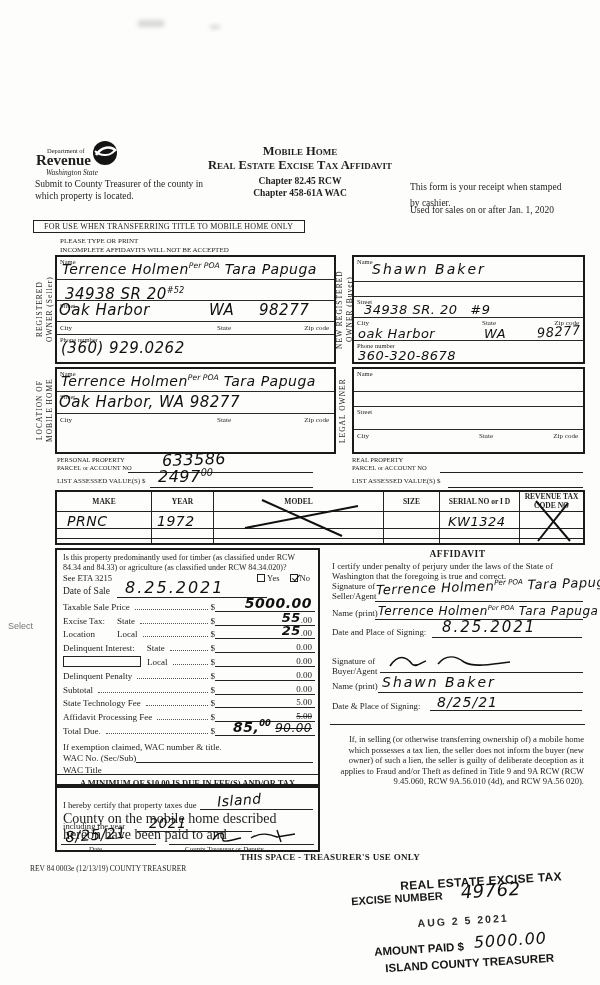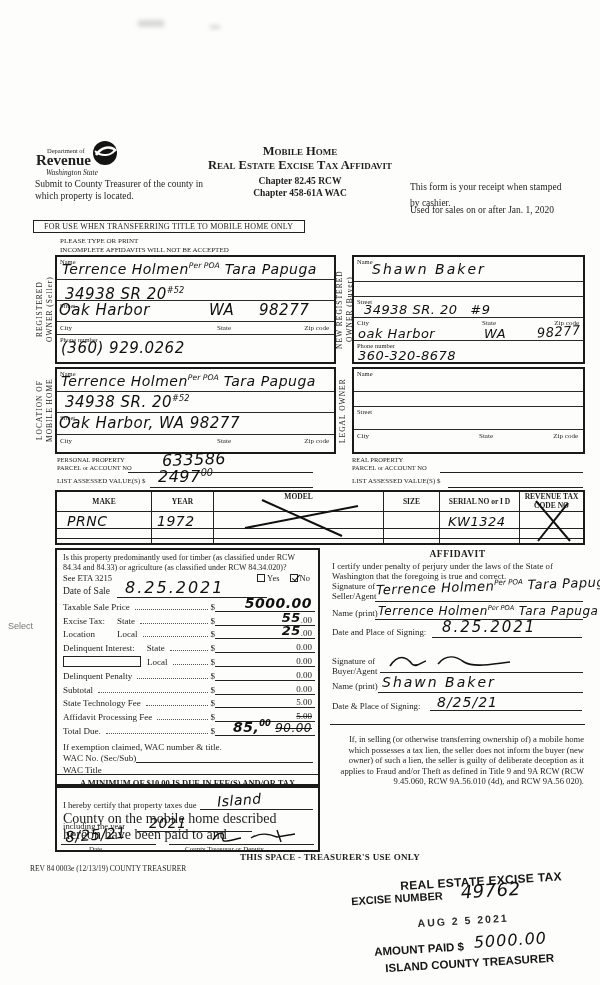--- a/index.html
+++ b/index.html
@@ -141,25 +141,20 @@
     <span>MOBILE HOME</span>
   </div>
   <div class="a box" style="left:55px;top:367px;width:281px;height:87px;">
     <div class="row" style="height:23px;">
       <span class="flab">Name</span>
       <span class="a hw" style="left:4px;top:5px;font-size:14px;">
         <span>Terrence Holmen</span><sup>Per POA</sup>
         <span>Tara Papuga</span>
       </span>
     </div>
-    <div class="row" style="height:21px;">
-      <span class="a hw" style="left:8px;top:2px;font-size:15px;">
-        <span>34938 SR. 20</span><sup>#52</sup>
-      </span>
-    </div>
     <div class="row" style="height:22px;">
       <span class="flab">Street</span>
       <span class="a hw" style="left:2px;top:3px;font-size:15px;">Oak Harbor, WA 98277</span>
     </div>
     <div class="row" style="height:17px;font-size:7px;">
       <span class="a" style="left:3px;top:2px;">City</span>
       <span class="a" style="left:160px;top:2px;">State</span>
       <span class="a" style="right:5px;top:2px;">Zip code</span>
     </div>
   </div>
@@ -193,21 +188,21 @@
   </div>
   <div class="a" style="left:352px;top:456px;font-size:6.5px;">REAL PROPERTY</div>
   <div class="a" style="left:352px;top:464px;font-size:6.5px;">PARCEL or ACCOUNT NO</div>
   <div class="a uline" style="left:440px;top:472px;width:143px;"></div>
   <div class="a" style="left:352px;top:477px;font-size:7px;">LIST ASSESSED VALUE(S) $</div>
   <div class="a uline" style="left:448px;top:487px;width:135px;"></div>
 
   <div class="a box" style="left:55px;top:490px;width:530px;height:55px;display:grid;grid-template-columns:95px 62px 170px 56px 80px 1fr;grid-template-rows:19px 17px 10px 1fr;">
     <div class="c" style="border-right:1px solid #222;font-size:7.5px;padding-top:5px;">MAKE</div>
     <div class="c" style="border-right:1px solid #222;font-size:7.5px;padding-top:5px;">YEAR</div>
-    <div class="c" style="border-right:1px solid #222;font-size:7.5px;">MODEL</div>
+    <div class="c" style="border-right:1px solid #222;font-size:7.5px;padding-top:5px;">MODEL</div>
     <div class="c" style="border-right:1px solid #222;font-size:7.5px;padding-top:5px;">SIZE</div>
     <div class="c" style="border-right:1px solid #222;font-size:7.5px;padding-top:5px;">SERIAL NO or I D</div>
     <div class="c" style="font-size:7.5px;line-height:8.5px;padding-top:1px;">
       <div>REVENUE TAX</div>
       <div>CODE NO</div>
     </div>
     <div style="border-top:1px solid #222;border-right:1px solid #222;"><span class="hw" style="font-size:14px;margin-left:10px;">PRNC</span></div>
     <div style="border-top:1px solid #222;border-right:1px solid #222;"><span class="hw" style="font-size:14px;margin-left:5px;">1972</span></div>
     <div style="border-top:1px solid #222;border-right:1px solid #222;"></div>
     <div style="border-top:1px solid #222;border-right:1px solid #222;"></div>

